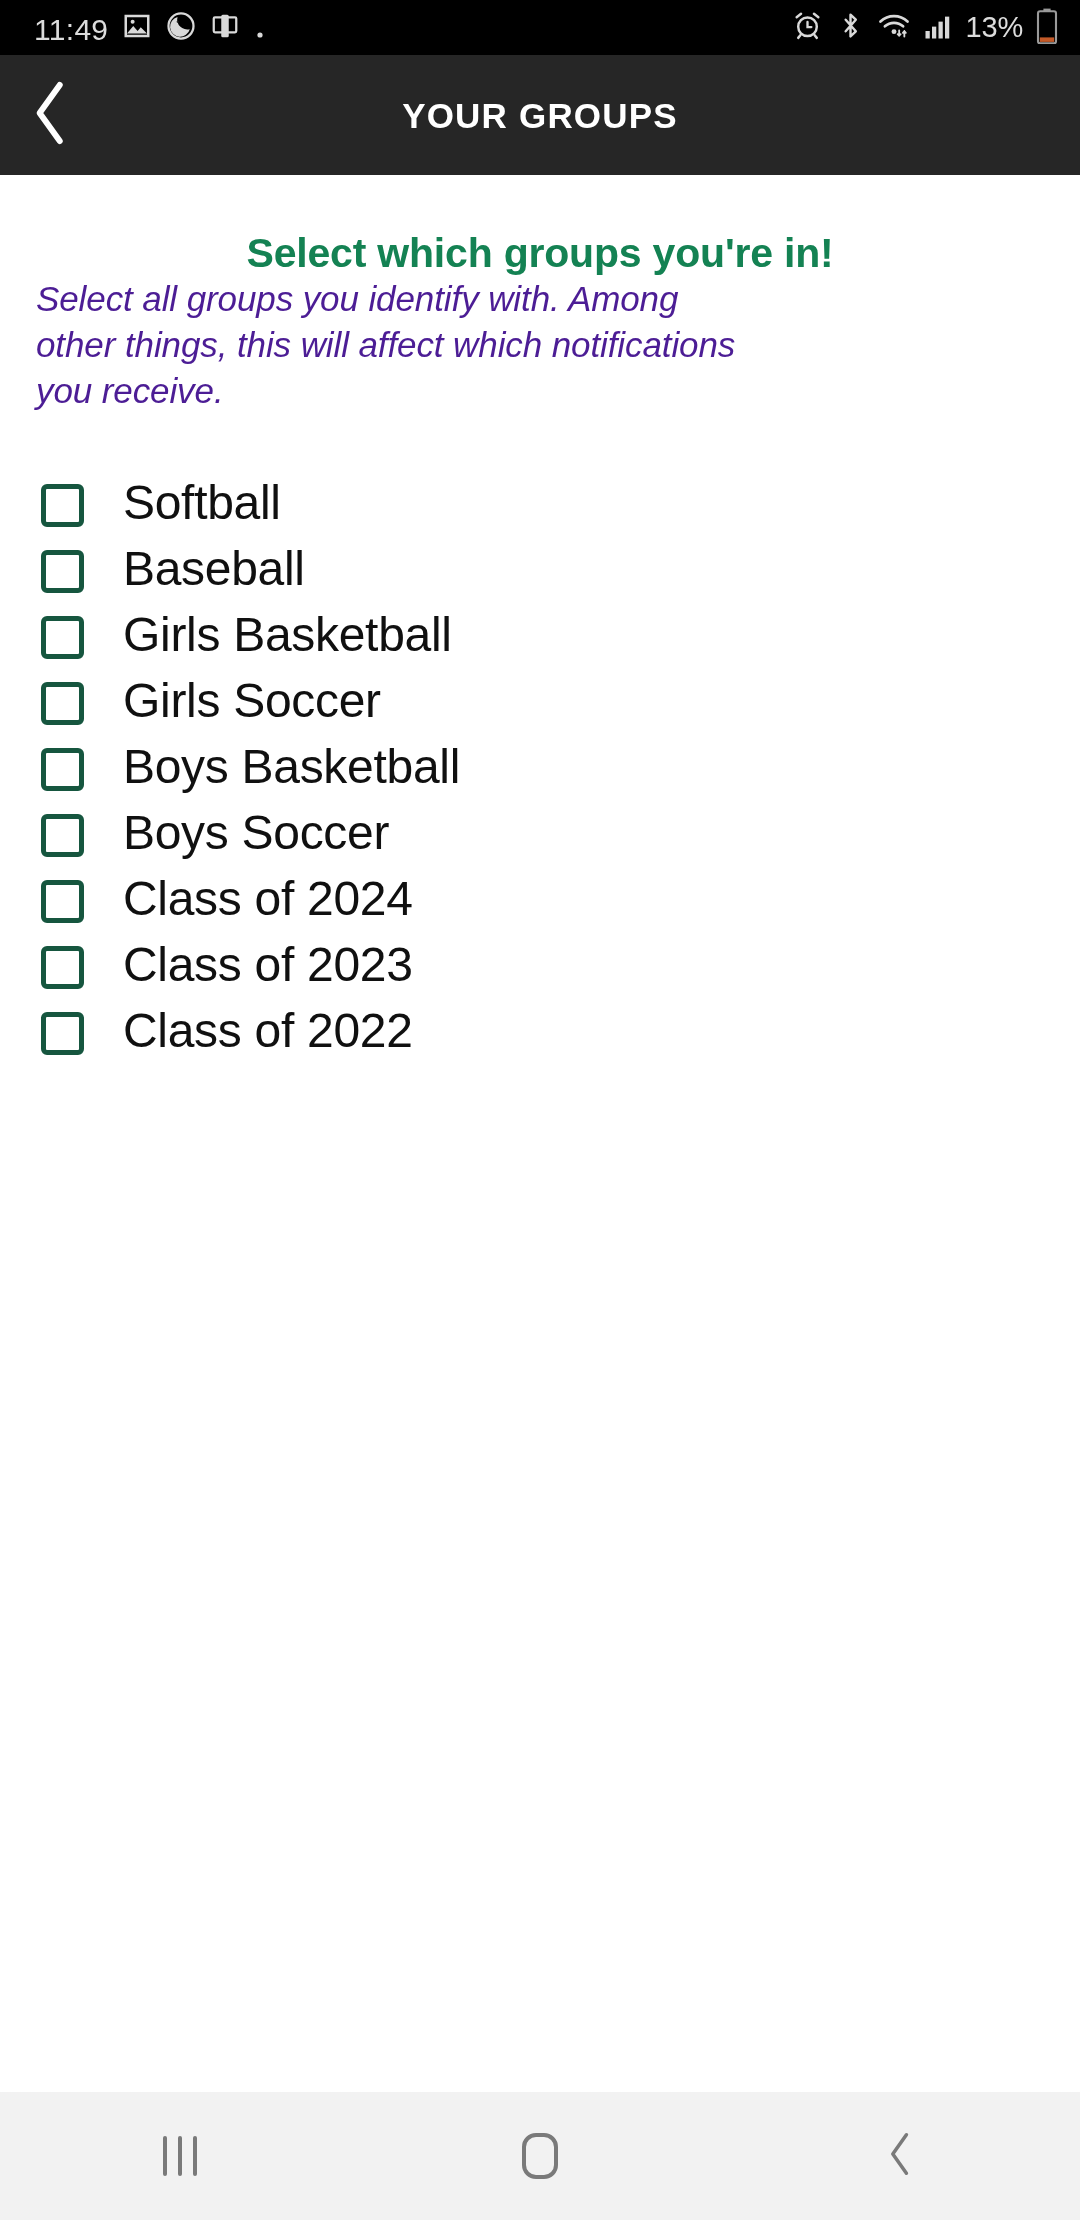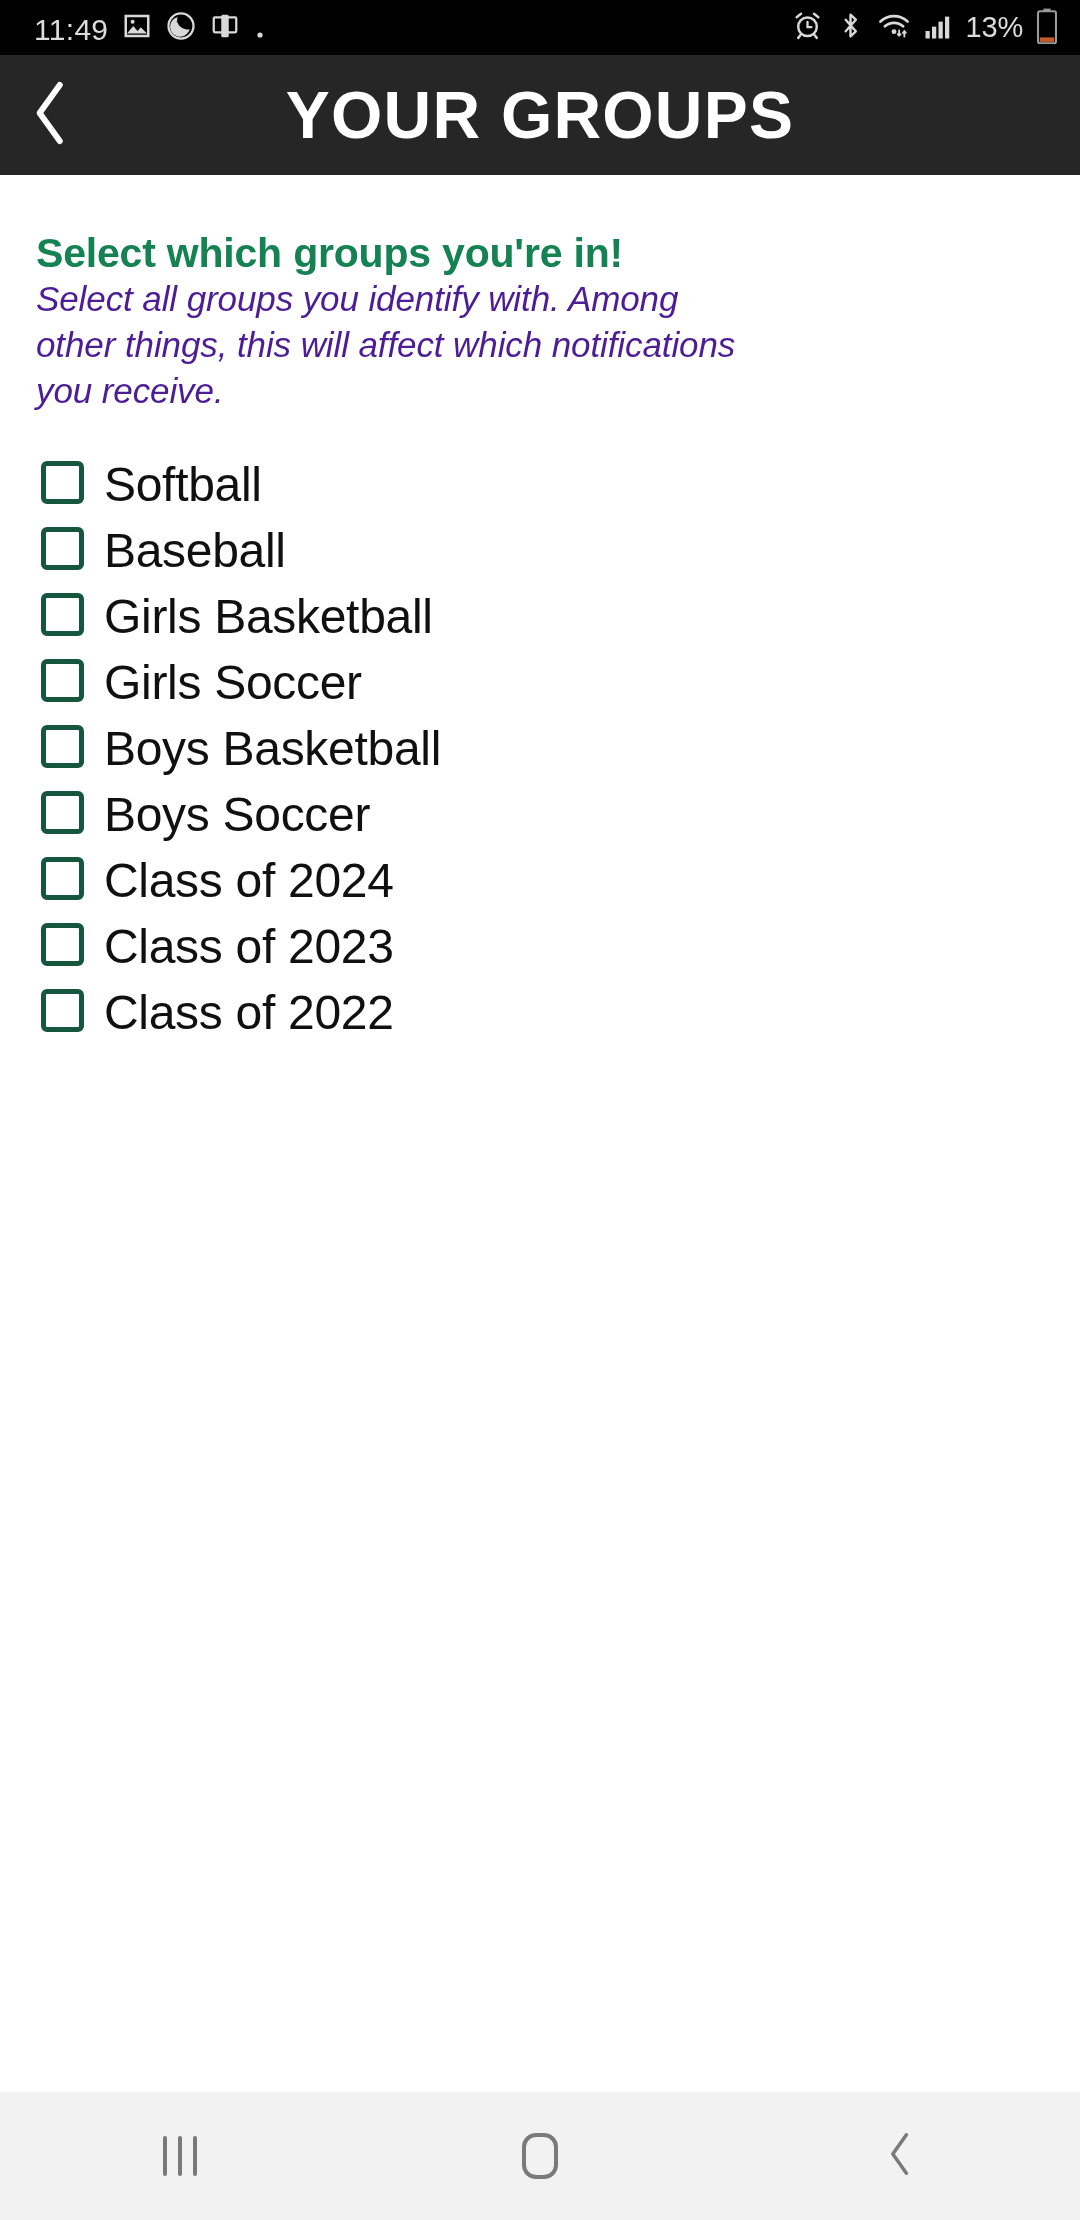--- a/index.html
+++ b/index.html
@@ -72,60 +72,61 @@
     display: flex;
     align-items: center;
     justify-content: center;
     padding-left: 6px;
   }
   #app-title {
     position: absolute;
     left: 0; right: 0;
     text-align: center;
     color: #ffffff;
-    font-size: 66px;
+    font-size: 35px;
     font-weight: bold;
     letter-spacing: 1.2px;
     line-height: 1;
   }
 
   
   #content {
     flex: 1 1 auto;
     background: #ffffff;
     padding: 0 36px;
     overflow: hidden;
   }
   #section-heading {
     color: #148253;
     font-size: 41px;
     font-weight: bold;
     margin-top: 56px;
     letter-spacing: -0.2px;
     line-height: 1.1;
+    text-align: center;
   }
   #section-description {
     color: #4c1d95;
     font-size: 35px;
     line-height: 1.32;
     max-width: 718px;
     letter-spacing: -0.1px;
     font-style: italic;
   }
 
   #group-list {
     margin-top: 46px;
     display: flex;
     flex-direction: column;
   }
   .group-row {
     display: flex;
-    align-items: flex-start;
+    align-items: flex-end;
     height: 66px;
-    gap: 20px;
+    gap: 39px;
     padding-left: 5px;
   }
   .checkbox {
     width: 43px;
     height: 43px;
     min-width: 43px;
     border: 5px solid #16563f;
     border-radius: 6px;
     background: #ffffff;
   }

